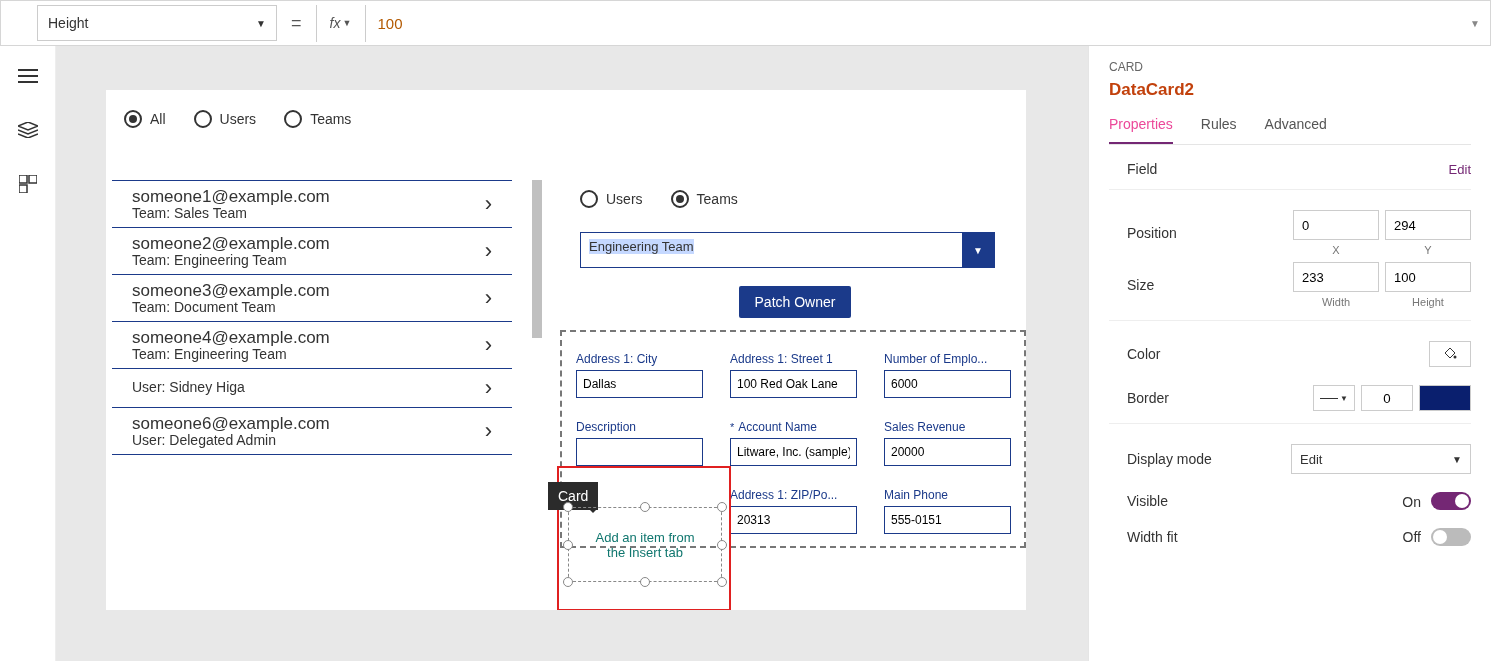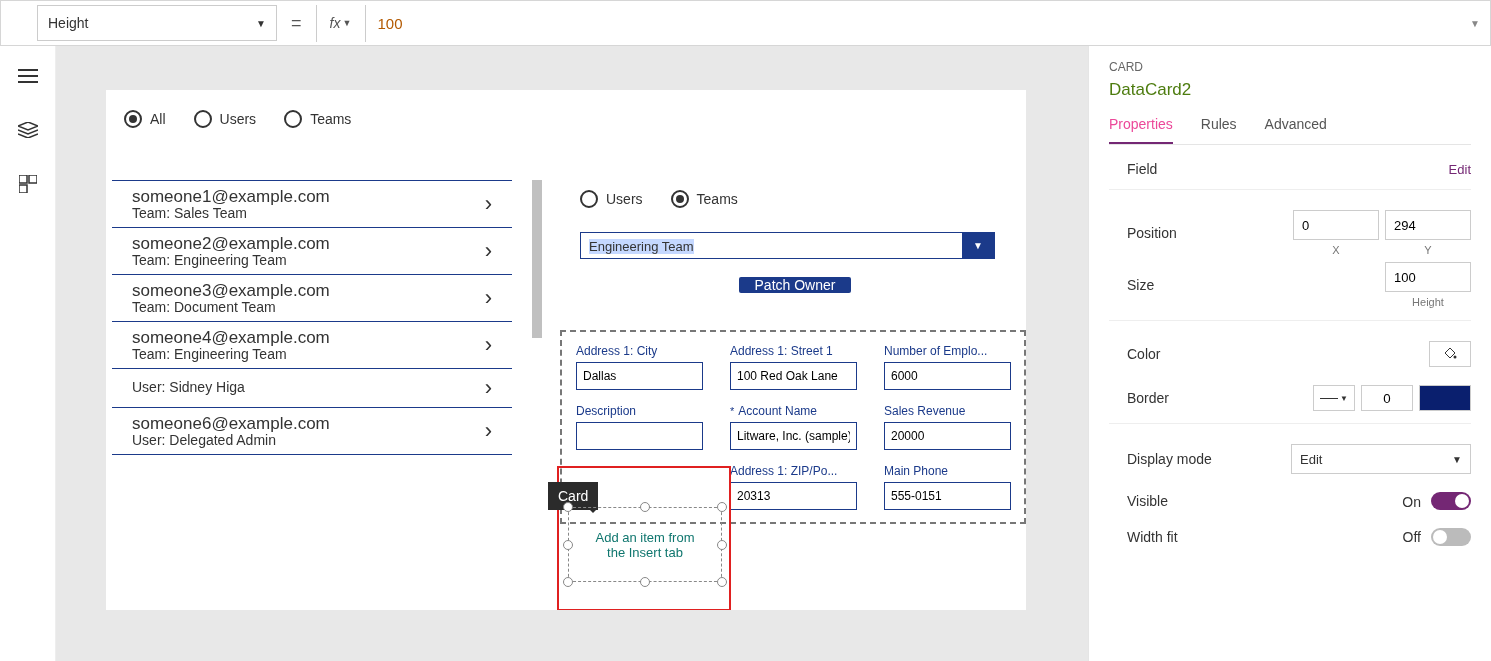--- a/index.html
+++ b/index.html
@@ -34,44 +34,44 @@
 .gallery { position:absolute; left:0; top:90px; width:436px; height:400px; overflow:hidden; }
 .gallery .row { border-bottom:1px solid #1b3a8a; padding:6px 20px 6px 20px; display:flex; align-items:center; justify-content:space-between; width: 400px; margin-left: 6px;}
 .gallery .row:first-child { border-top:1px solid #1b3a8a;}
 .gallery .txt .t1 { font-size:17px; color:#333; }
 .gallery .txt .t2 { font-size:14px; color:#333; margin-top:-2px; }
 .gallery .chev-r { font-size:22px; color:#333;}
 .gallery-scroll { position:absolute; right:0; top:0; width:10px; height:158px; background:#c0c0c0;}
 
 
 .right-col { position:absolute; left:474px; top:100px; width:430px; }
-.combo { margin-top:24px; width:415px; height:27px; border:1px solid #1b3a8a; display:flex;}
+.combo { margin-top:24px; width:415px; height:36px; border:1px solid #1b3a8a; display:flex;}
 .combo .sel { flex:1; padding:6px 8px; font-size:13px;}
 .combo .dd { width:32px; background:#1b3a8a; color:#fff; display:flex; align-items:center; justify-content:center; font-size:10px;}
-.patch-btn { margin:18px auto 14px auto; display:block; background:#1b3a8a; color:#fff; border:none; padding:0 16px; font-size:14px; border-radius:2px; cursor:pointer;}
+.patch-btn { margin:18px auto 14px auto; display:block; background:#1b3a8a; color:#fff; border:none; padding:8px 16px; font-size:14px; border-radius:2px; cursor:pointer;}
 
 
 .form-outer { border:2px dashed #777; width:466px; padding:12px 12px 12px 14px; position:absolute; left:454px; top:240px;}
 .form-grid { display:grid; grid-template-columns: repeat(3, 140px); gap:14px 14px; }
-.fld .lbl { font-size:12px; color:#1b3a8a; margin-bottom:4px; white-space:nowrap; overflow:hidden; text-overflow:ellipsis;}
+.fld .lbl { font-size:12px; color:#1b3a8a; margin-bottom:4px; white-space:nowrap; overflow:hidden; text-overflow:ellipsis;margin-top:8px;}
 .fld .inp { width:127px; height:28px; border:1px solid #1b3a8a; font-size:12px; padding:3px 6px; }
 .req { color:#1b3a8a; font-size:11px; margin-right:4px;}
 
 
 .sel-card-wrap { position:absolute; left:-16px; top:140px; width:180px; height:130px; }
 .highlight { position:absolute; left:11px; top:-6px; width:174px; height:145px; border:2px solid #e02020; pointer-events:none;}
 .tooltip { position:absolute; top:10px; left:2px; background:#2b2b2b; color:#fff; font-size:14px; padding:6px 10px;}
 .tooltip::after { content:""; position:absolute; bottom:-8px; left:40px; border:5px solid transparent; border-top-color:#2b2b2b;}
 .sel-card { position:absolute; top:35px; left:22px; width:154px; height:75px; border:1px dashed #888; display:flex; align-items:center; justify-content:center; text-align:center; font-size:13px; color:#0f766e; padding:4px 18px;}
 .handle { width:10px; height:10px; border:1px solid #888; border-radius:50%; background:#fff; position:absolute;}
 
 
 .props { width: 403px; border-left: 1px solid #e5e5e5; background:#fff; padding: 14px 20px 0 20px; overflow:hidden;}
 .props .crumb { font-size:12px; color:#666;}
-.props .name { font-size:17px; color:#4d7c0f; margin:6px 0 10px 0;}
+.props .name { font-size:17px; color:#c2410c; margin:6px 0 10px 0;font-weight:bold;}
 .props .tabs { display:flex; gap:28px; border-bottom:1px solid #e5e5e5; }
 .props .tabs .tab { padding: 6px 0 10px 0; font-size:14px; color:#555; cursor:pointer;}
 .props .tabs .tab.active { color:#ec4899; border-bottom:2px solid #742774;}
 .prop-row { display:flex; align-items:center; justify-content:space-between; padding:16px 0 2px 0;margin-left:18px;}
 .pair-box { display:flex; gap:6px; align-items: flex-start;}
 .mini-input { width:86px; height:30px; border:1px solid #ccc; padding:4px 8px; font-size:13px; }
 .sub-lbl { font-size:11px; color:#777; text-align:center; width:86px; margin-top:4px;}
 .section-sep { border-top:1px solid #eee; margin:10px 0 4px 0;}
 .color-swatch { width:42px; height:26px; border:1px solid #ccc; display:flex; align-items:center; justify-content:center;}
 .border-style { width:42px; height:26px; border:1px solid #ccc; display:flex; align-items:center; justify-content:center; gap:2px;}
@@ -261,20 +261,21 @@
       <span>Position</span>
       <div class="pair-box">
         <div><input class="mini-input" value="0" style=""><div class="sub-lbl">X</div></div>
         <div><input class="mini-input" value="294" style=""><div class="sub-lbl">Y</div></div>
       </div>
     </div>
 
     <div class="prop-row" style="padding-top:4px;">
       <span>Size</span>
       <div class="pair-box">
+        <div><input class="mini-input" value="233" style=""><div class="sub-lbl">Width</div></div>
         <div><input class="mini-input" value="100" style=""><div class="sub-lbl">Height</div></div>
       </div>
     </div>
     <div class="section-sep"></div>
 
     <div class="prop-row">
       <span>Color</span>
       <div class="color-swatch">
         <svg width="14" height="14">
             <path d="M7 1 L12 6 L7 11 L2 6 Z" fill="none" stroke="#333"></path>

